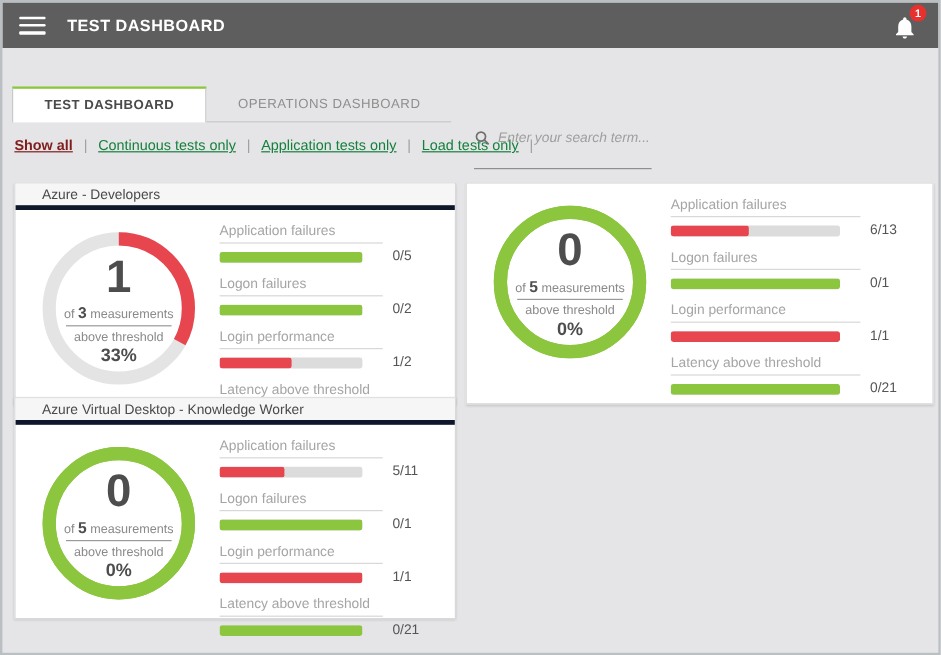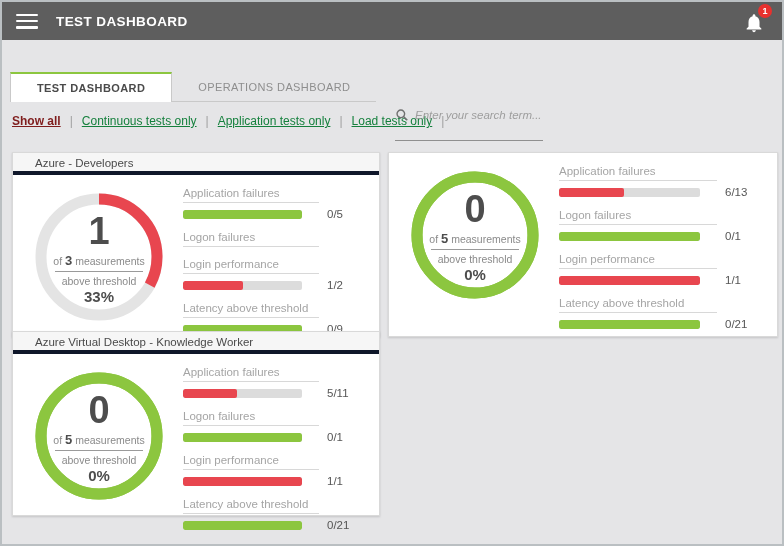--- a/index.html
+++ b/index.html
@@ -124,20 +124,26 @@
           <div class="metric-label">Application failures</div>
           <div class="metric-row">
               <div class="bar-track">
                 <div class="bar-fill" style="width: 100%; background: rgb(140, 198, 63);"></div>
               </div>
               <div class="metric-value">0/5</div>
             </div>
         </div>
         <div class="metric">
           <div class="metric-label">Logon failures</div>
+          <div class="metric-row">
+              <div class="bar-track">
+                <div class="bar-fill" style="width: 100%; background: rgb(140, 198, 63);"></div>
+              </div>
+              <div class="metric-value">0/2</div>
+            </div>
         </div>
         <div class="metric">
           <div class="metric-label">Login performance</div>
           <div class="metric-row">
               <div class="bar-track">
                 <div class="bar-fill" style="width: 50%; background: rgb(232, 70, 79);"></div>
               </div>
               <div class="metric-value">1/2</div>
             </div>
         </div>

